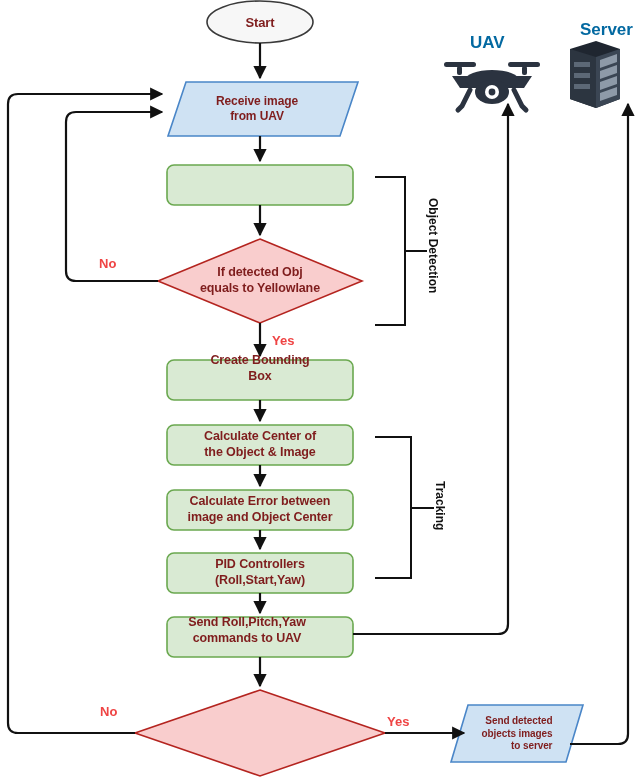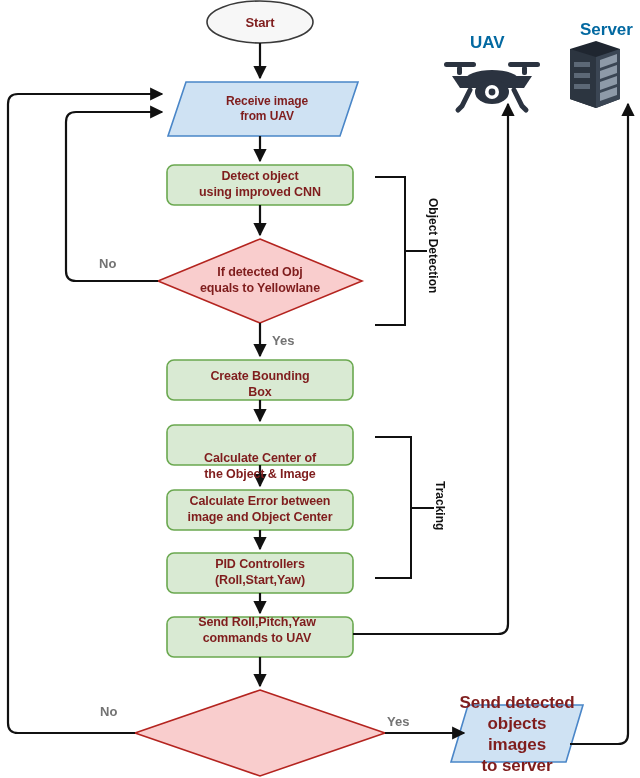--- a/index.html
+++ b/index.html
@@ -13,21 +13,21 @@
     font-weight:bold;
     color:#7f1d1d;
     pointer-events:none;
     line-height:1.25;
     letter-spacing:-0.1px;
   }
   .edgelabel{
     position:absolute;
     font-weight:bold;
     font-size:13px;
-    color:#737373;
+    color:#ef4444;
     white-space:nowrap;
   }
   .grouplabel{
     position:absolute;
     font-weight:bold;
     font-size:12px;
     color:#111;
     white-space:nowrap;
     transform-origin:left top;
   }
@@ -136,46 +136,44 @@
       <g fill="#5c6876">
         <rect x="574" y="62" width="16" height="5"></rect>
         <rect x="574" y="73" width="16" height="5"></rect>
         <rect x="574" y="84" width="16" height="5"></rect>
       </g>
     </g>
   </svg>
 
   <div class="nodelabel term" style="left:207px;top:2px;width:106px;height:42px;">Start</div>
 
-  <div class="nodelabel io" style="left:186px;top:82px;width:162px;height:54px;white-space:pre-line;">Receive image
+  <div class="nodelabel io" style="left:176px;top:82px;width:162px;height:54px;white-space:pre-line;">Receive image
 from UAV</div>
 
-  <div class="nodelabel proc" style="left:167px;top:165px;width:186px;height:40px;white-space:pre-line;">Detect object
-using improved CNN</div>
 
   <div class="nodelabel dec" style="left:167px;top:261px;width:186px;height:40px;white-space:pre-line;">If detected Obj
 equals to Yellowlane</div>
 
-  <div class="nodelabel proc" style="left:167px;top:368px;width:186px;height:34px;white-space:pre-line;">Create Bounding
+  <div class="nodelabel proc" style="left:167px;top:352px;width:186px;height:34px;white-space:pre-line;">Create Bounding
 Box</div>
 
-  <div class="nodelabel proc" style="left:167px;top:425px;width:186px;height:40px;white-space:pre-line;margin-top:22px;">Calculate Center of
+  <div class="nodelabel proc" style="left:167px;top:425px;width:186px;height:40px;white-space:pre-line;">Calculate Center of
 the Object &amp; Image</div>
 
   <div class="nodelabel proc" style="left:165px;top:490px;width:190px;height:40px;white-space:pre-line;">Calculate Error between
 image and Object Center</div>
 
   <div class="nodelabel proc" style="left:167px;top:553px;width:186px;height:40px;white-space:pre-line;">PID Controllers
 (Roll,Start,Yaw)</div>
 
-  <div class="nodelabel proc" style="left:164px;top:617px;width:186px;height:28px;white-space:pre-line;">Send Roll,Pitch,Yaw
+  <div class="nodelabel proc" style="left:154px;top:617px;width:186px;height:28px;white-space:pre-line;">Send Roll,Pitch,Yaw
 commands to UAV</div>
 
 
-  <div class="nodelabel io" style="left:458px;top:706px;width:118px;height:56px;white-space:pre-line;font-size:17px;">Send detected
+  <div class="nodelabel io" style="left:458px;top:706px;width:118px;height:56px;white-space:pre-line;font-size:10px;text-align:right;">Send detected
 objects images
 to server</div>
 
   <div class="edgelabel" style="left:99px;top:256px;">No</div>
 
   <div class="edgelabel" style="left:272px;top:333px;">Yes</div>
 
   <div class="edgelabel" style="left:100px;top:704px;">No</div>
 
   <div class="edgelabel" style="left:387px;top:714px;">Yes</div>

